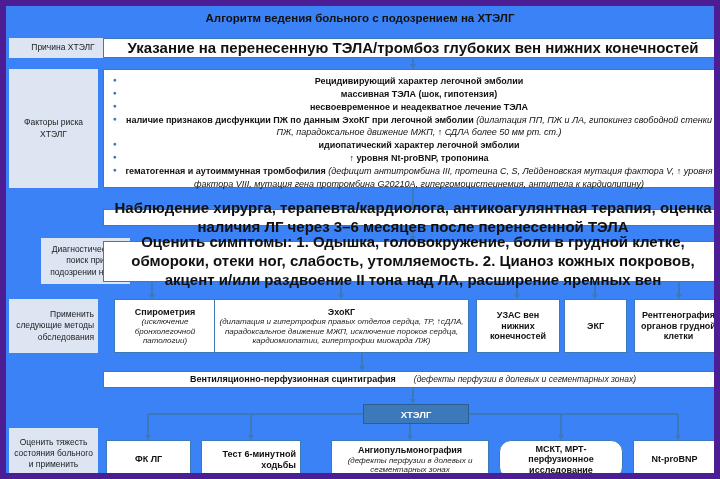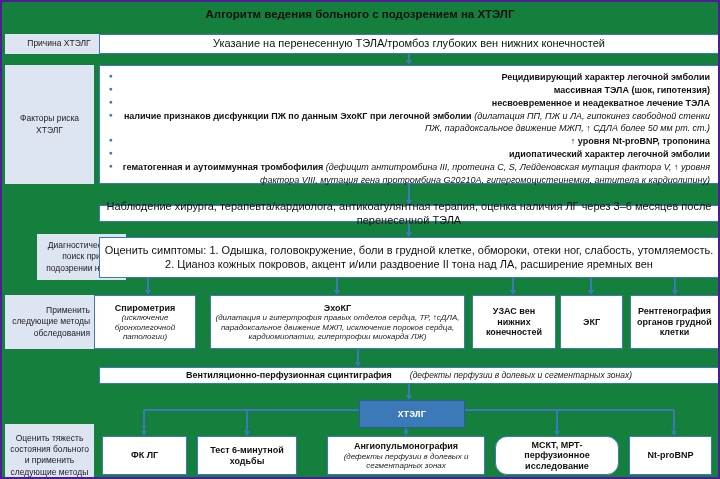--- a/index.html
+++ b/index.html
@@ -4,32 +4,32 @@
 <style>
   :root{
     --accent:#3c79b8;
     --node_fill:#3c79b8;
     --node_border:#2c5d91;
     --label_bg:#dde4f2;
     --text:#1d1d1d;
   }
   *{margin:0;padding:0;box-sizing:border-box;}
   body{background:#fff;font-family:"Liberation Sans","DejaVu Sans",sans-serif;color:var(--text);}
-  #canvas{position:relative;width:720px;height:479px;background:#15803d;border:2px solid #4c1d95;overflow:hidden;}
+  #canvas{position:relative;width:720px;height:479px;background:#3b82f6;border:6px solid #4c1d95;overflow:hidden;}
   .title{position:absolute;top:6px;left:0;width:100%;text-align:center;font-size:11.5px;font-weight:bold;color:#111;}
   .box{position:absolute;border:1.5px solid var(--accent);background:#fff;display:flex;flex-direction:column;
        align-items:center;justify-content:center;text-align:center;padding:2px 4px;z-index:2;}
   .box .t{font-weight:bold;font-size:9px;line-height:1.18;color:#111;}
   .box .n{font-style:italic;font-size:8px;line-height:1.16;color:#222;}
   .sideLabel{position:absolute;background:var(--label_bg);display:flex;align-items:center;justify-content:center;
        text-align:center;font-size:8.5px;line-height:1.32;color:#222;padding:2px 4px;z-index:2;}
-  .wideText{font-weight:normal;font-size:11px;line-height:1.25;color:#111;}
+  .wideText{font-weight:bold;font-size:15px;line-height:1.25;color:#111;}
   .riskBox{position:absolute;border:1.5px solid var(--accent);background:#fff;padding:5px 8px 3px 9px;z-index:2;}
   .riskBox ul{list-style:none;}
-  .riskBox li{position:relative;padding-left:11px;font-size:9px;font-weight:bold;line-height:1.43;color:#111;text-align:right;}
+  .riskBox li{position:relative;padding-left:11px;font-size:9px;font-weight:bold;line-height:1.43;color:#111;text-align:center;}
   .riskBox li::before{content:'●';position:absolute;left:0;top:0;font-size:6.5px;color:var(--accent);}
   .riskBox li i{font-weight:normal;font-style:italic;}
   .node{position:absolute;background:var(--node_fill);border:1.5px solid var(--node_border);display:flex;
        align-items:center;justify-content:center;color:#fff;font-weight:bold;font-size:9.5px;z-index:3;}
   .varrow{position:absolute;width:2px;background:var(--accent);z-index:1;}
   .varrow::after{content:'';position:absolute;left:-2.5px;bottom:-4.5px;border-left:3.5px solid transparent;
        border-right:3.5px solid transparent;border-top:5px solid var(--accent);}
   .hline{position:absolute;height:1.5px;background:var(--accent);z-index:1;}
 </style>
 </head>
@@ -46,22 +46,22 @@
 
   <div class="varrow" style="left:406px;top:52px;height:6px;"></div>
 
   <div class="sideLabel" style="left:3px;top:63px;width:89px;height:119px;">Факторы риска ХТЭЛГ</div>
   <div class="riskBox" style="left:97px;top:63px;width:620px;height:119px;">
     <ul>
       <li><span>Рецидивирующий характер легочной эмболии</span> <i></i></li>
       <li><span>массивная ТЭЛА (шок, гипотензия)</span> <i></i></li>
       <li><span>несвоевременное и неадекватное лечение ТЭЛА</span> <i></i></li>
       <li><span>наличие признаков дисфункции ПЖ по данным ЭхоКГ при легочной эмболии</span> <i>(дилатация ПП, ПЖ и ЛА, гипокинез свободной стенки ПЖ, парадоксальное движение МЖП, ↑ СДЛА более 50 мм рт. ст.)</i></li>
+      <li><span>идиопатический характер легочной эмболии</span> <i></i></li>
       <li><span>↑ уровня Nt-proBNP, тропонина</span> <i></i></li>
-      <li><span>идиопатический характер легочной эмболии</span> <i></i></li>
       <li><span>гематогенная и аутоиммунная тромбофилия</span> <i>(дефицит антитромбина III, протеина C, S, Лейденовская мутация фактора V, ↑ уровня фактора VIII, мутация гена протромбина G20210A, гипергомоцистеинемия, антитела к кардиолипину)</i></li>
     </ul>
   </div>
 
   <div class="varrow" style="left:406px;top:182px;height:16px;"></div>
 
   <div class="box" style="left:97px;top:203px;width:620px;height:17px;">
     <div class="wideText">Наблюдение хирурга, терапевта/кардиолога, антикоагулянтная терапия, оценка наличия ЛГ через 3–6 месяцев после перенесенной ТЭЛА</div>
   </div>
 
@@ -73,21 +73,21 @@
   </div>
 
   <div class="varrow" style="left:145px;top:276px;height:12px;"></div>
   <div class="varrow" style="left:334px;top:276px;height:12px;"></div>
   <div class="varrow" style="left:510px;top:276px;height:12px;"></div>
   <div class="varrow" style="left:588px;top:276px;height:12px;"></div>
   <div class="varrow" style="left:672px;top:276px;height:12px;"></div>
 
   <div class="sideLabel" style="left:3px;top:293px;width:89px;height:54px;text-align:right;">Применить следующие методы обследования</div>
 
-  <div class="box" style="left:92px;top:293px;width:102px;height:54px;">
+  <div class="box" style="left:108px;top:293px;width:102px;height:54px;">
     <div class="t">Спирометрия</div>
     <div class="n">(исключение бронхолегочной патологии)</div>
   </div>
   <div class="box" style="left:208px;top:293px;width:255px;height:54px;">
     <div class="t">ЭхоКГ</div>
     <div class="n">(дилатация и гипертрофия правых отделов сердца, ТР, ↑сДЛА, парадоксальное движение МЖП, исключение пороков сердца, кардиомиопатии, гипертрофии миокарда ЛЖ)</div>
   </div>
   <div class="box" style="left:558px;top:293px;width:63px;height:54px;">
     <div class="t">ЭКГ</div>
     <div class="n"></div>
@@ -112,27 +112,27 @@
 
   <div class="sideLabel" style="left:3px;top:398px;width:89px;height:74px;margin-top:24px;">Оценить тяжесть состояния больного и применить следующие методы обследования</div>
 
   <div class="hline" style="left:142px;top:407px;width:530px;"></div>
   <div class="varrow" style="left:141px;top:408px;height:21px;"></div>
   <div class="varrow" style="left:244px;top:408px;height:21px;"></div>
   <div class="varrow" style="left:403px;top:408px;height:21px;"></div>
   <div class="varrow" style="left:554px;top:408px;height:21px;"></div>
   <div class="varrow" style="left:671px;top:408px;height:21px;"></div>
 
-  <div class="node" style="left:357px;top:398px;width:106px;height:28px;font-family:Liberation Mono, monospace;">ХТЭЛГ</div>
+  <div class="node" style="left:357px;top:398px;width:106px;height:20px;">ХТЭЛГ</div>
 
   <div class="box" style="left:100px;top:434px;width:85px;height:39px;">
     <div class="t">ФК ЛГ</div>
     <div class="n"></div>
   </div>
-  <div class="box" style="left:195px;top:434px;width:100px;height:39px;">
+  <div class="box" style="left:195px;top:434px;width:100px;height:39px;text-align:right;">
     <div class="t">Тест 6-минутной ходьбы</div>
     <div class="n"></div>
   </div>
   <div class="box" style="left:325px;top:434px;width:158px;height:39px;">
     <div class="t">Ангиопульмонография</div>
     <div class="n">(дефекты перфузии в долевых и сегментарных зонах</div>
   </div>
   <div class="box" style="left:493px;top:434px;width:124px;height:39px;border-radius:12px;">
     <div class="t">МСКТ, МРТ-перфузионное исследование</div>
     <div class="n"></div>

